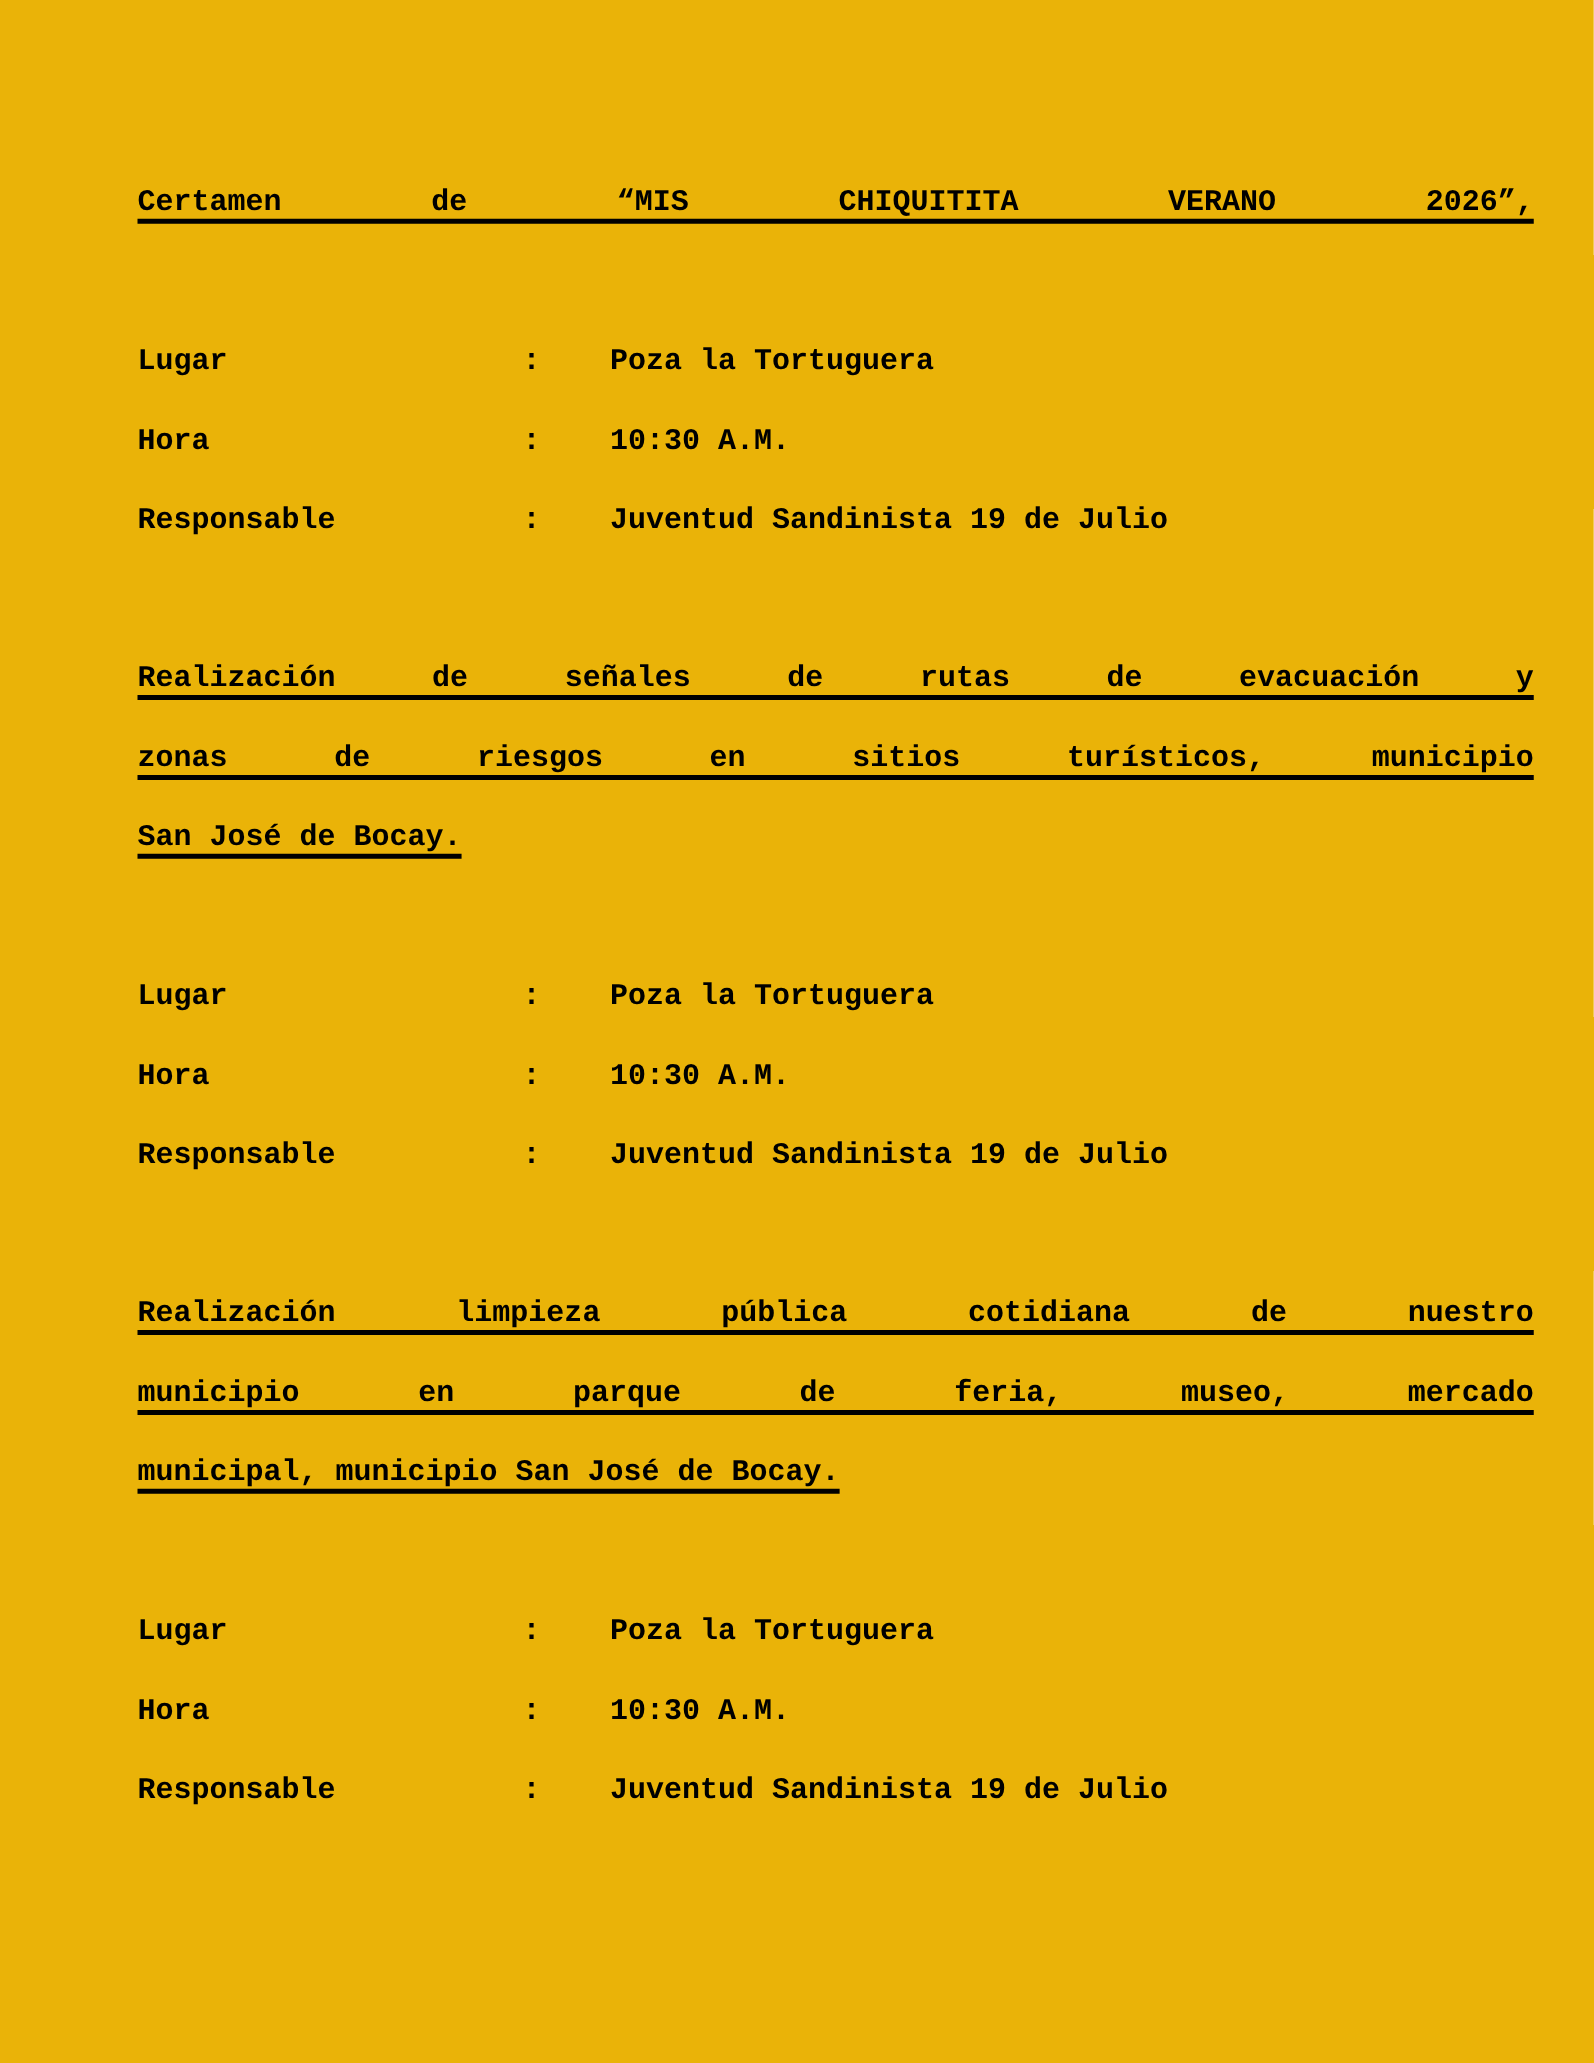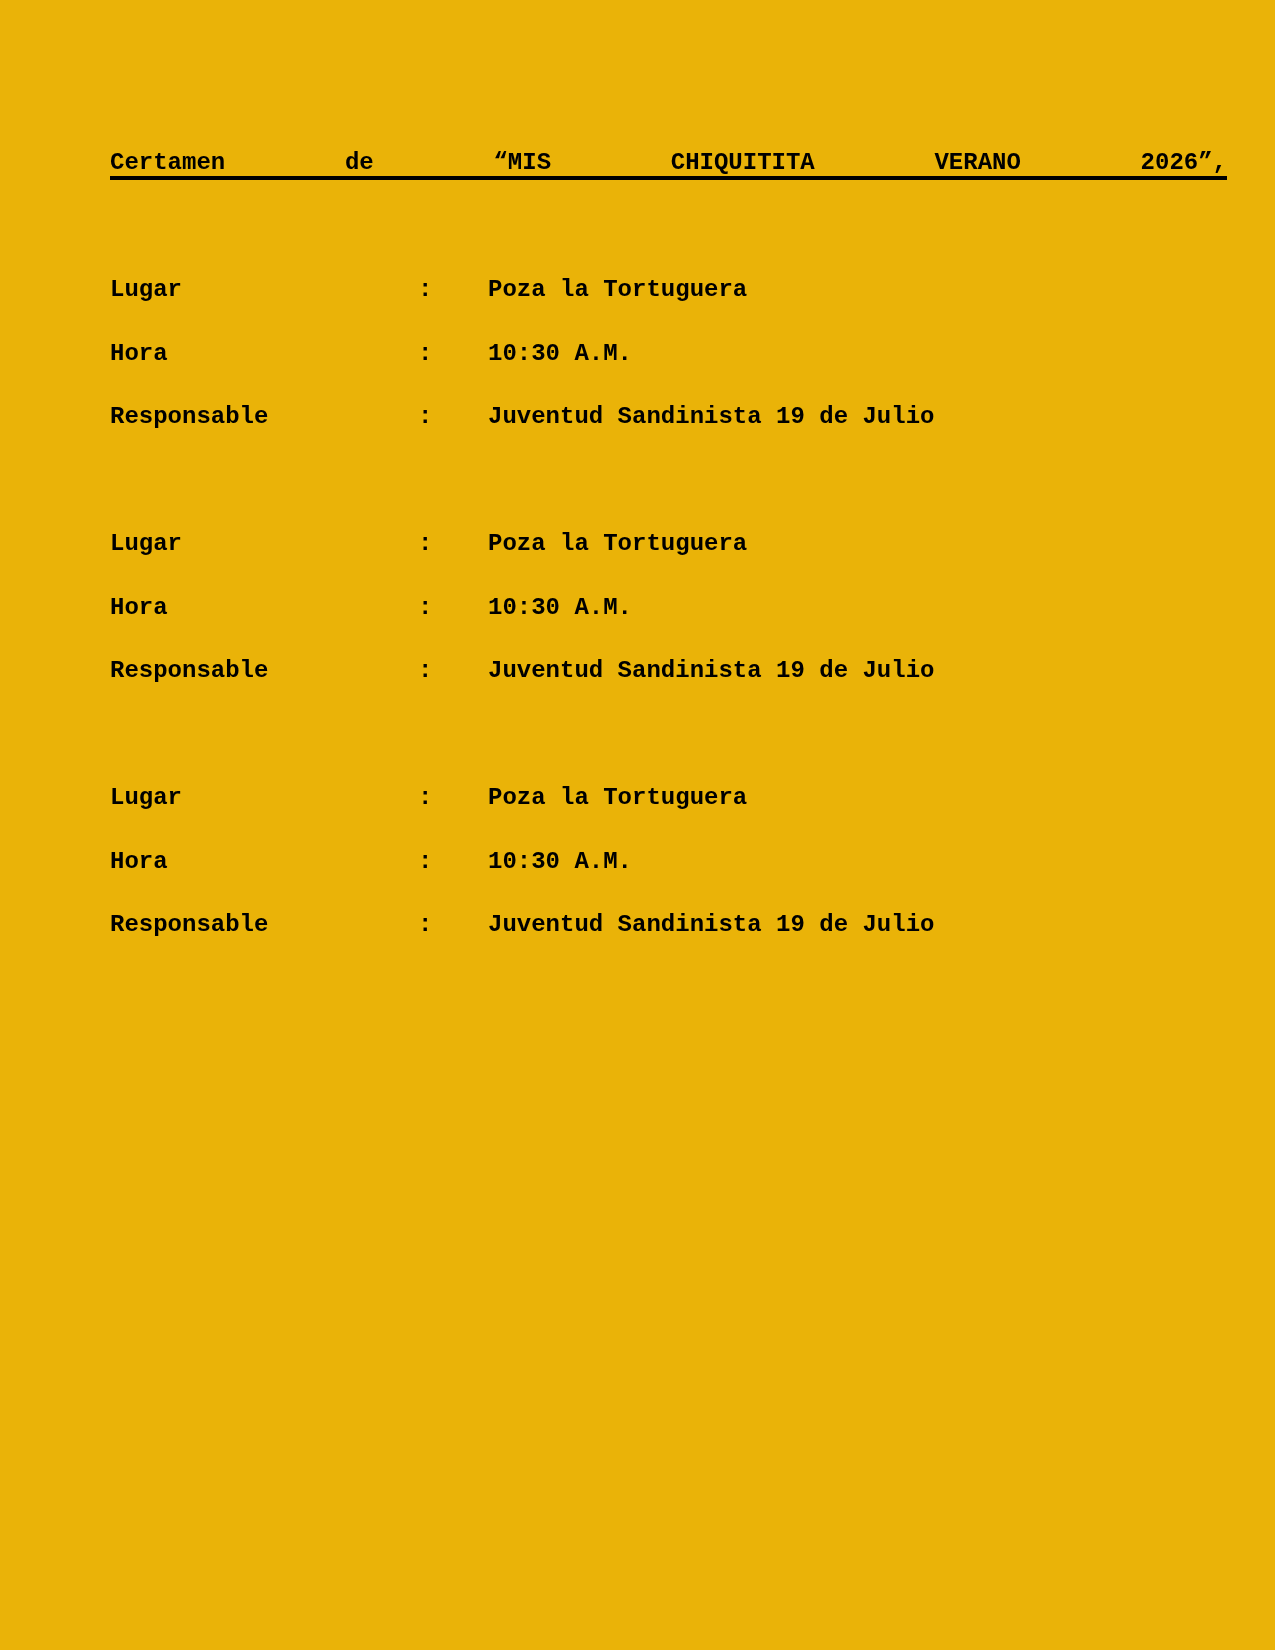--- a/index.html
+++ b/index.html
@@ -68,37 +68,47 @@
       <span>10:30 A.M.</span>
     </div>
     <div class="row">
       <span>Responsable</span>
       <span>:</span>
       <span>Juventud Sandinista 19 de Julio</span>
     </div>
   </div>
 
   <div class="block">
+    <div class="hline just">Realización de señales de rutas de evacuación y</div>
+    <div class="hline just">zonas de riesgos en sitios turísticos, municipio</div>
+    <div class="hline">San José de Bocay.</div>
+  </div>
+  <div class="block">
     <div class="row">
       <span>Lugar</span>
       <span>:</span>
       <span>Poza la Tortuguera</span>
     </div>
     <div class="row">
       <span>Hora</span>
       <span>:</span>
       <span>10:30 A.M.</span>
     </div>
     <div class="row">
       <span>Responsable</span>
       <span>:</span>
       <span>Juventud Sandinista 19 de Julio</span>
     </div>
   </div>
 
+  <div class="block">
+    <div class="hline just">Realización limpieza pública cotidiana de nuestro</div>
+    <div class="hline just">municipio en parque de feria, museo, mercado</div>
+    <div class="hline">municipal, municipio San José de Bocay.</div>
+  </div>
   <div class="block">
     <div class="row">
       <span>Lugar</span>
       <span>:</span>
       <span>Poza la Tortuguera</span>
     </div>
     <div class="row">
       <span>Hora</span>
       <span>:</span>
       <span>10:30 A.M.</span>

